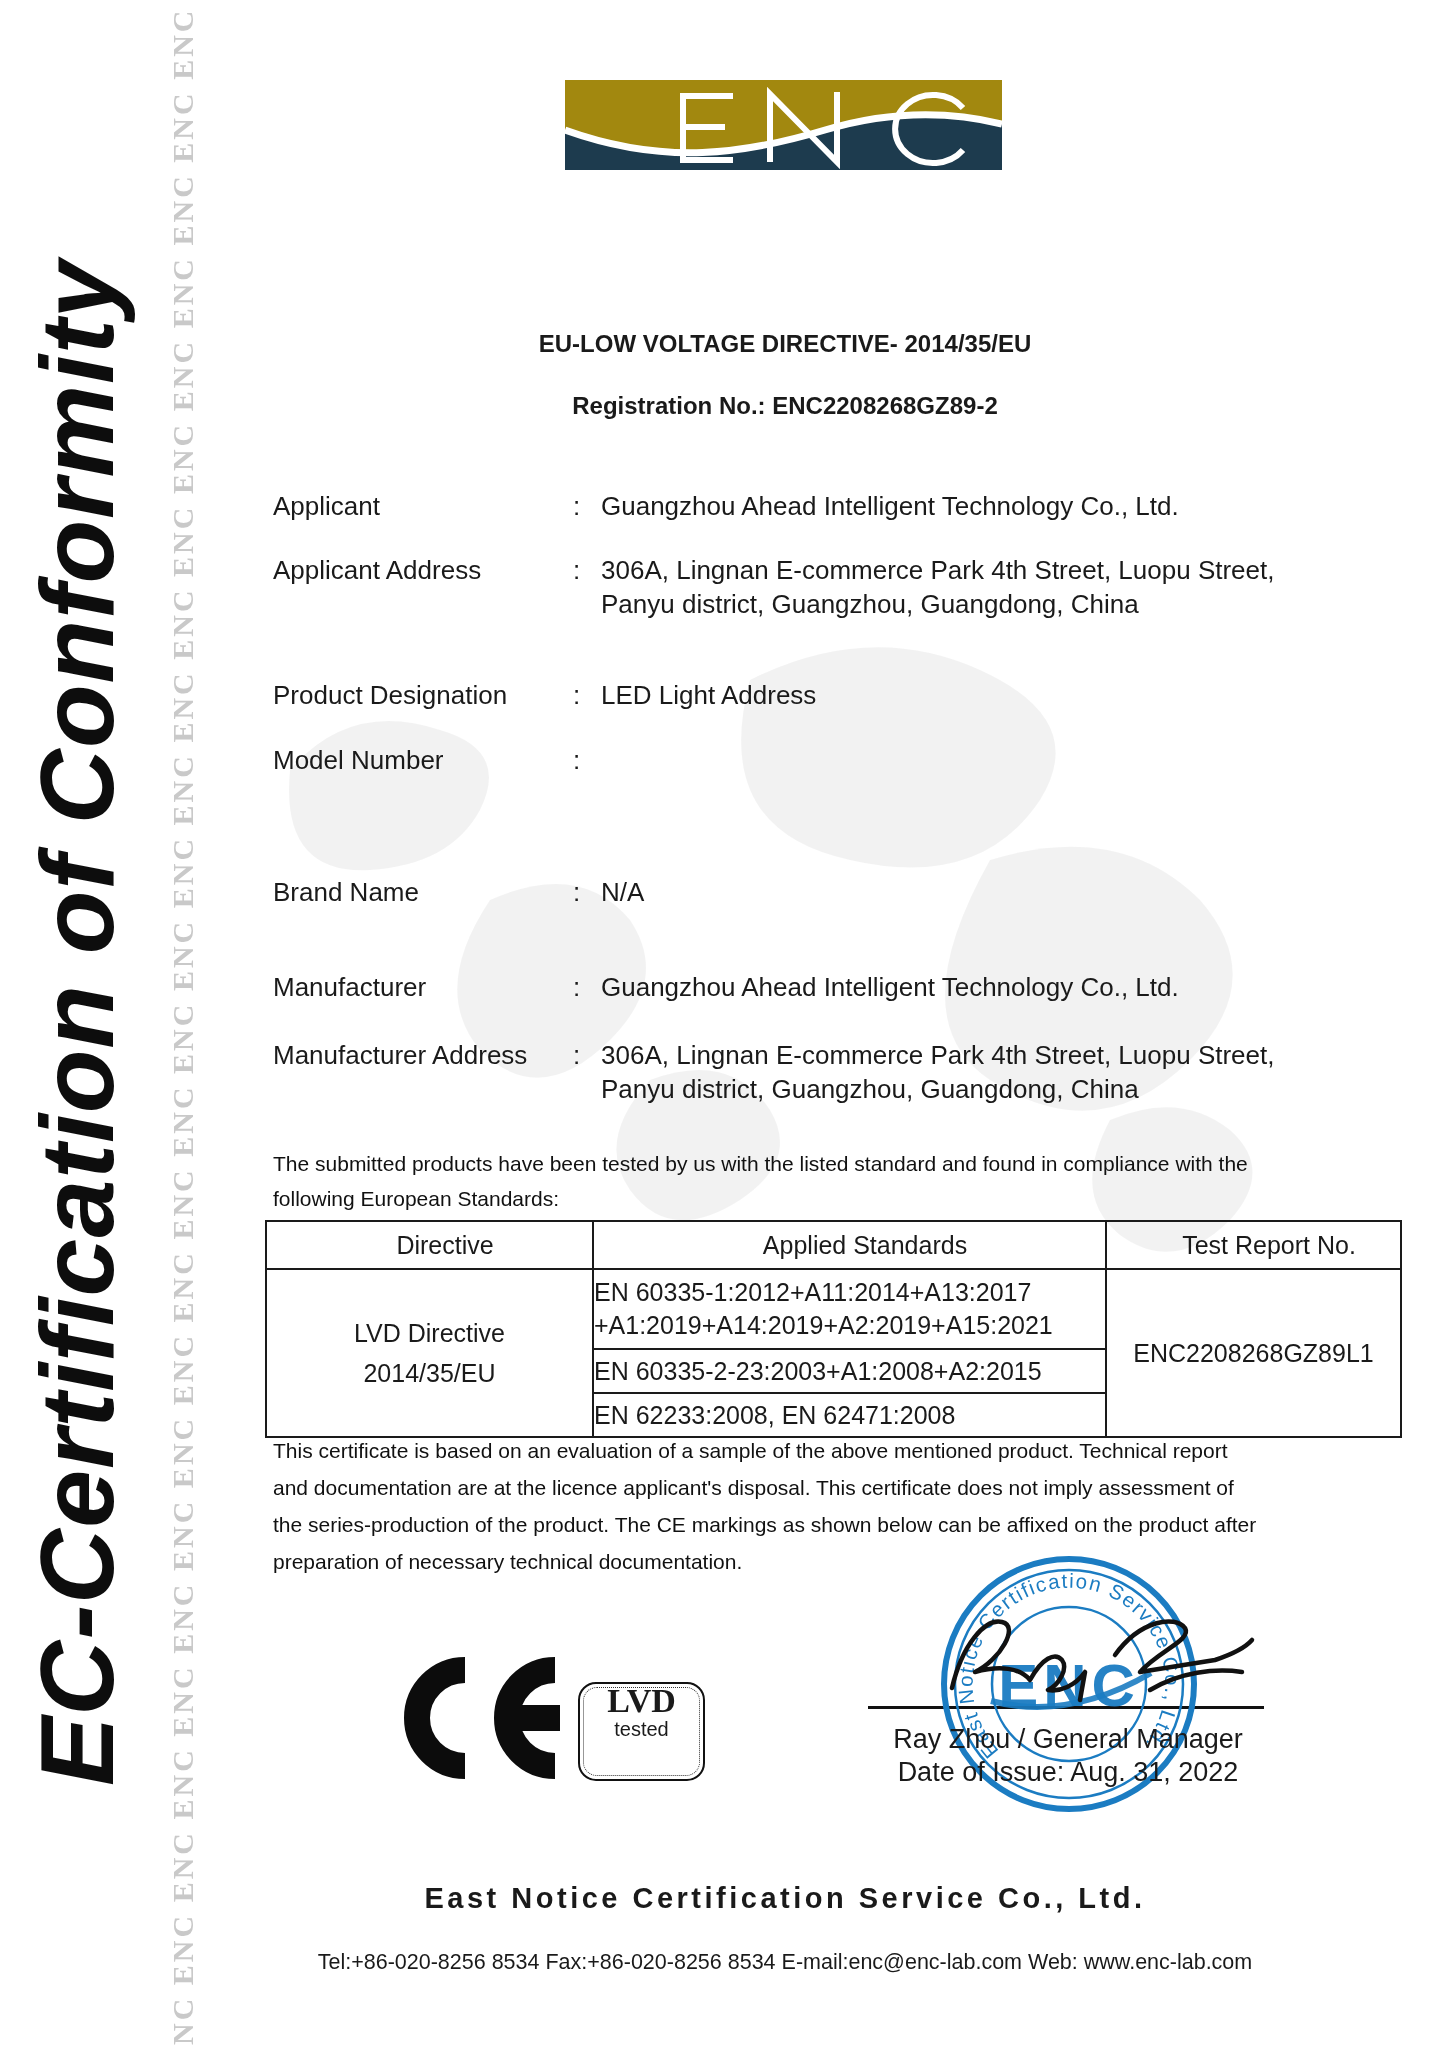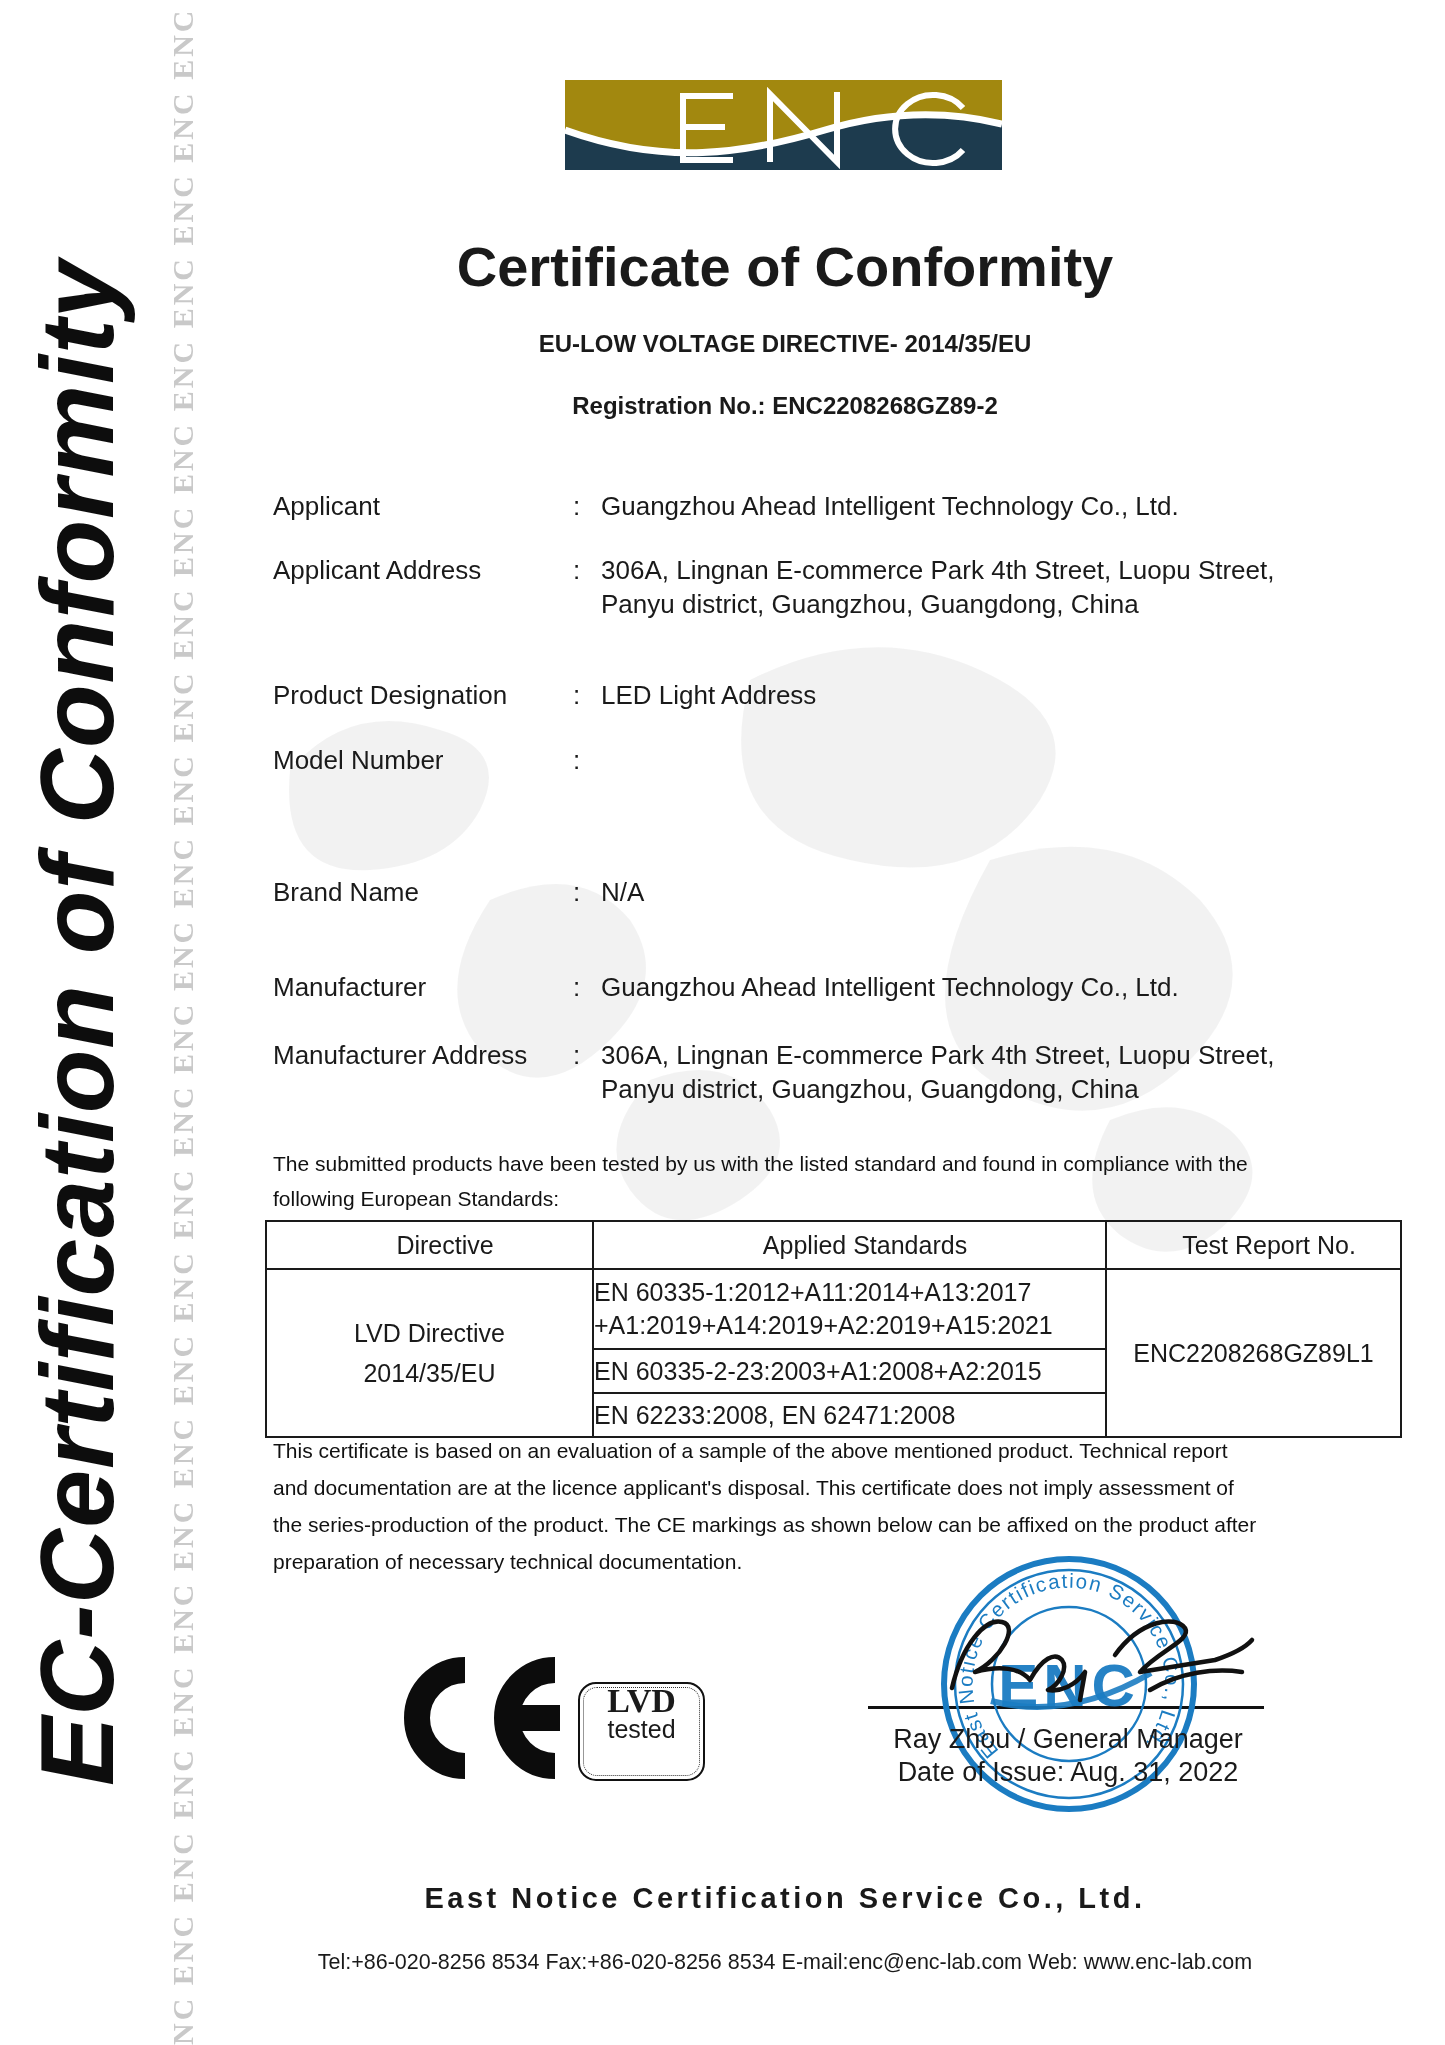--- a/index.html
+++ b/index.html
@@ -66,21 +66,21 @@
   .lvd-box {
     left:578px; top:1682px; width:123px; height:95px; z-index:2;
     border:2.5px solid #111; border-radius:18px;
     display:flex; flex-direction:column; align-items:center; 
   }
   .lvd-inner {
     position:absolute; inset:3px; border:1px dotted #333; border-radius:14px;
   }
   .lvd-main { font-family:"Liberation Serif", serif; font-weight:bold;
               font-size:34px; line-height:34px; }
-  .lvd-sub  { font-size:25px; line-height:22px; }
+  .lvd-sub  { font-size:20px; line-height:22px; }
 
   
   .sig-line { left:868px; top:1706px; width:396px; height:2.5px;
               background:#111; z-index:2; }
   .sig-name { left:866px; top:1724px; width:404px; text-align:center;
               font-size:27px; z-index:5; }
   .sig-date { left:866px; top:1757px; width:404px; text-align:center;
               font-size:27px; z-index:5; }
   .stamp { left:936px; top:1551px; z-index:4; }
   .sig-scribble { left:930px; top:1600px; z-index:6; }
@@ -115,21 +115,20 @@
     <rect x="0" y="0" width="437" height="90" fill="#1d3b4e"></rect>
     <path d="M0,0 L437,0 L437,44 C380,30 320,32 260,50 C180,74 100,86 0,50 Z" fill="#a2880f"></path>
     <path d="M0,50 C100,86 180,74 260,50 C320,32 380,30 437,44" fill="none" stroke="#ffffff" stroke-width="7"></path>
     <g stroke="#ffffff" stroke-width="6" fill="none">
       <path d="M168,16 L118,16 L118,80 L168,80 M118,47 L160,47"></path>
       <path d="M205,82 L205,14 L272,82 L272,12"></path>
       <path d="M398,28 A38,34 0 1 0 398,70"></path>
     </g>
   </svg>
 
-  <div class="abs content-center doc-title">Certificate of Conformity</div>
   <div class="abs content-center doc-sub">EU-LOW VOLTAGE DIRECTIVE- 2014/35/EU</div>
   <div class="abs content-center doc-reg">Registration No.: ENC2208268GZ89-2</div>
 
   <div class="frow" style="top:489px;">
     <span class="lbl">Applicant</span>
     <span class="colon">:</span>
     <span class="val">Guangzhou Ahead Intelligent Technology Co., Ltd.</span>
   </div>
   <div class="frow" style="top:553px;">
     <span class="lbl">Applicant Address</span>

